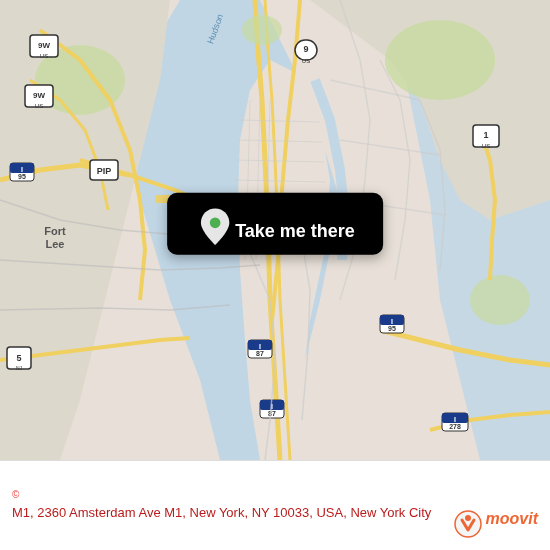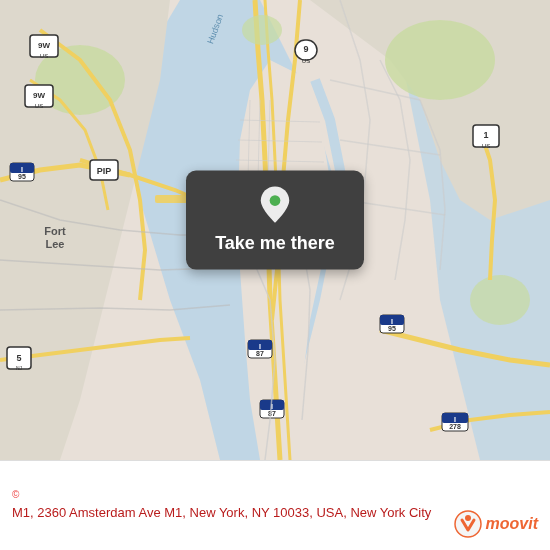--- a/index.html
+++ b/index.html
@@ -56,21 +56,20 @@
       color: #b91c1c;
       font-weight: 400;
       line-height: 1.4;
     }
 
     .moovit-logo {
       position: absolute;
       bottom: 12px;
       right: 12px;
       display: flex;
-      align-items: center;
       gap: 4px;
     }
 
     .moovit-icon {
       width: 28px;
       height: 28px;
     }
 
     .moovit-text {
       font-size: 16px;
@@ -85,25 +84,25 @@
       top: 50%;
       left: 50%;
       transform: translate(-50%, -60%);
       display: flex;
       flex-direction: column;
       align-items: center;
       z-index: 10;
     }
 
     .cta-box {
-      background: #404040;
+      background: #000000;
       border-radius: 10px;
-      padding: 14px 28px 16px 28px;
-      display: flex;
-      flex-direction: column;
+      padding: 14px 28px 0 28px;
+      display: flex;
+      flex-direction: row;
       align-items: center;
       box-shadow: 0 4px 12px rgba(0,0,0,0.3);
       cursor: pointer;
       min-width: 178px;
     }
 
     .pin-icon {
       width: 40px;
       height: 40px;
       margin-bottom: 8px;

